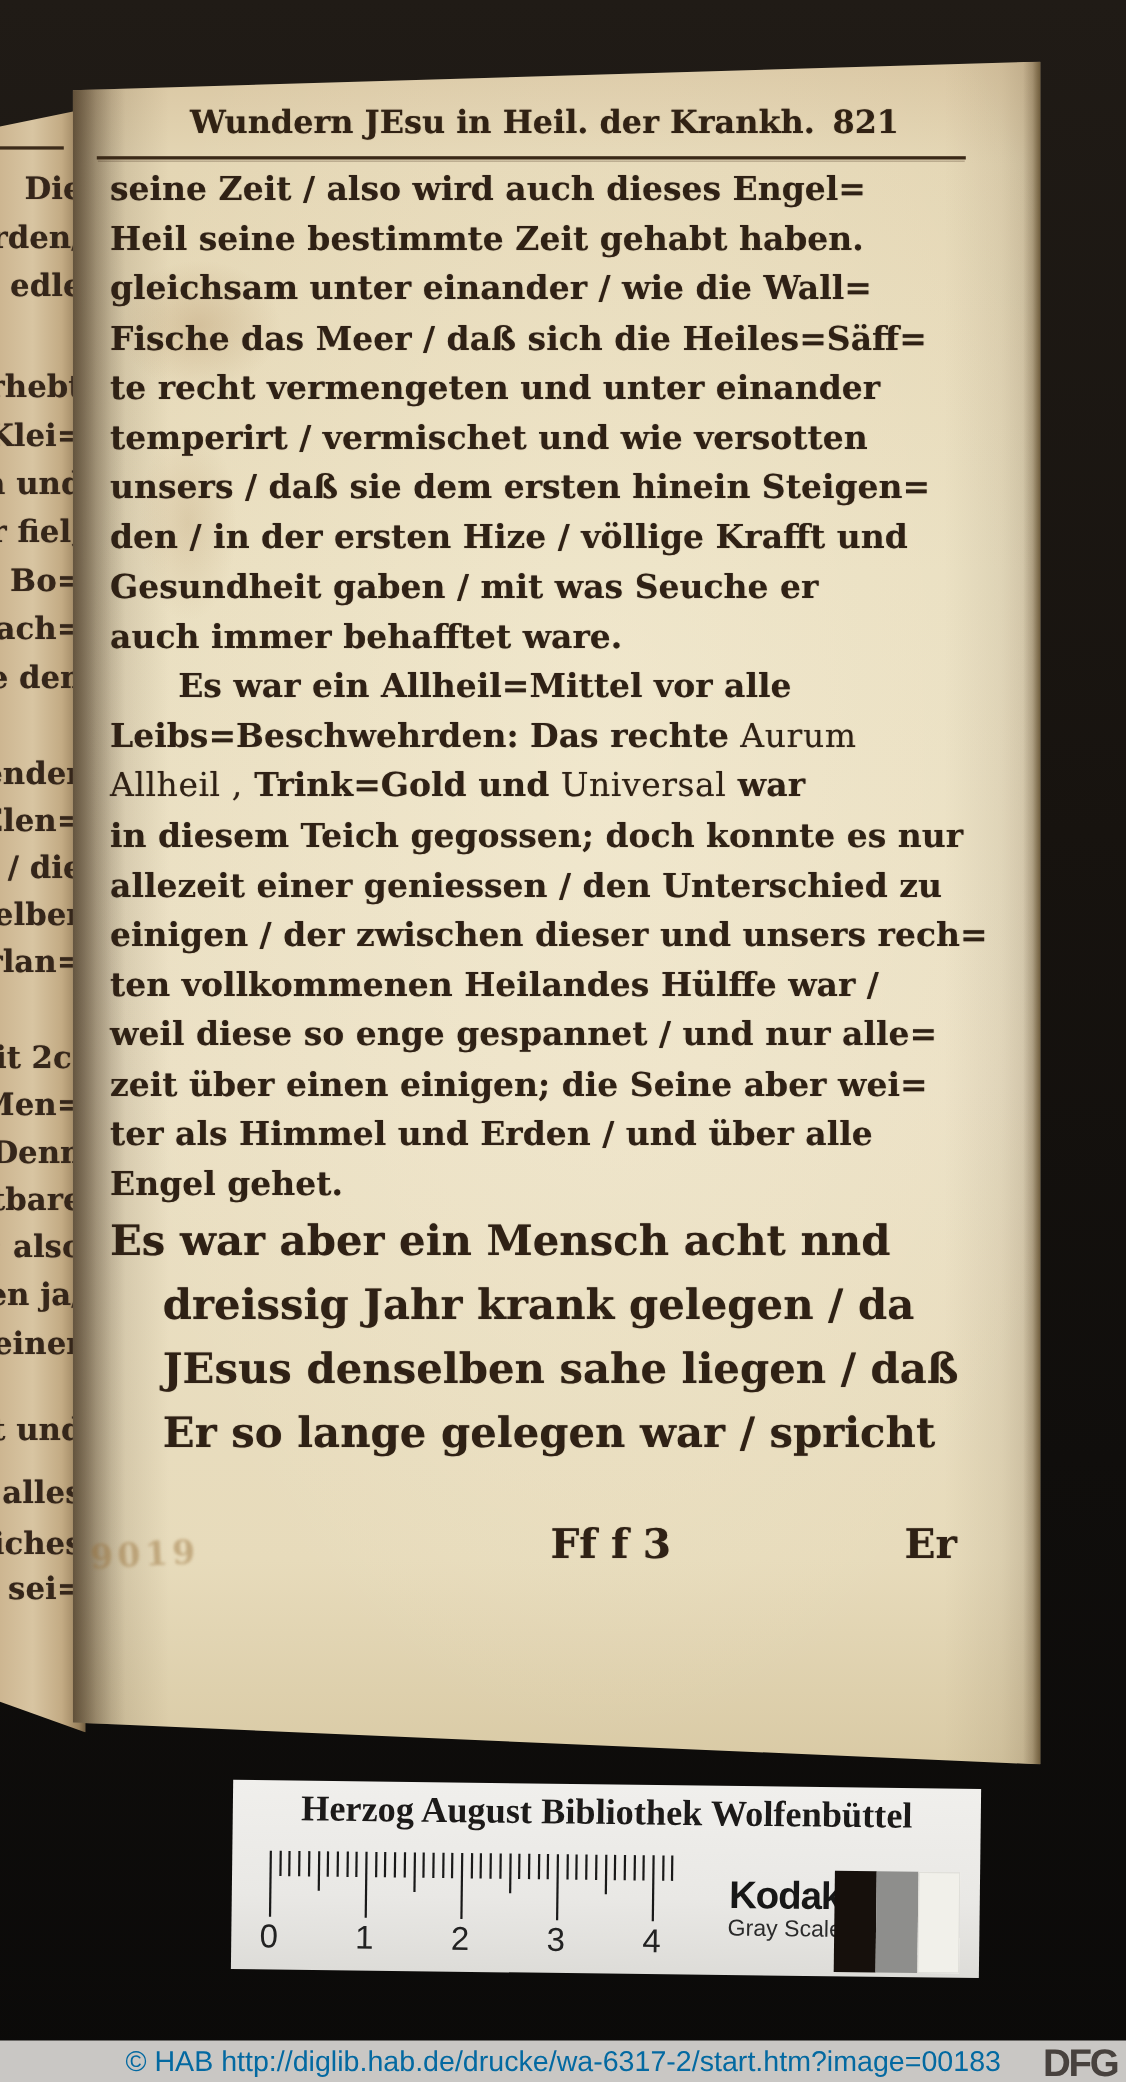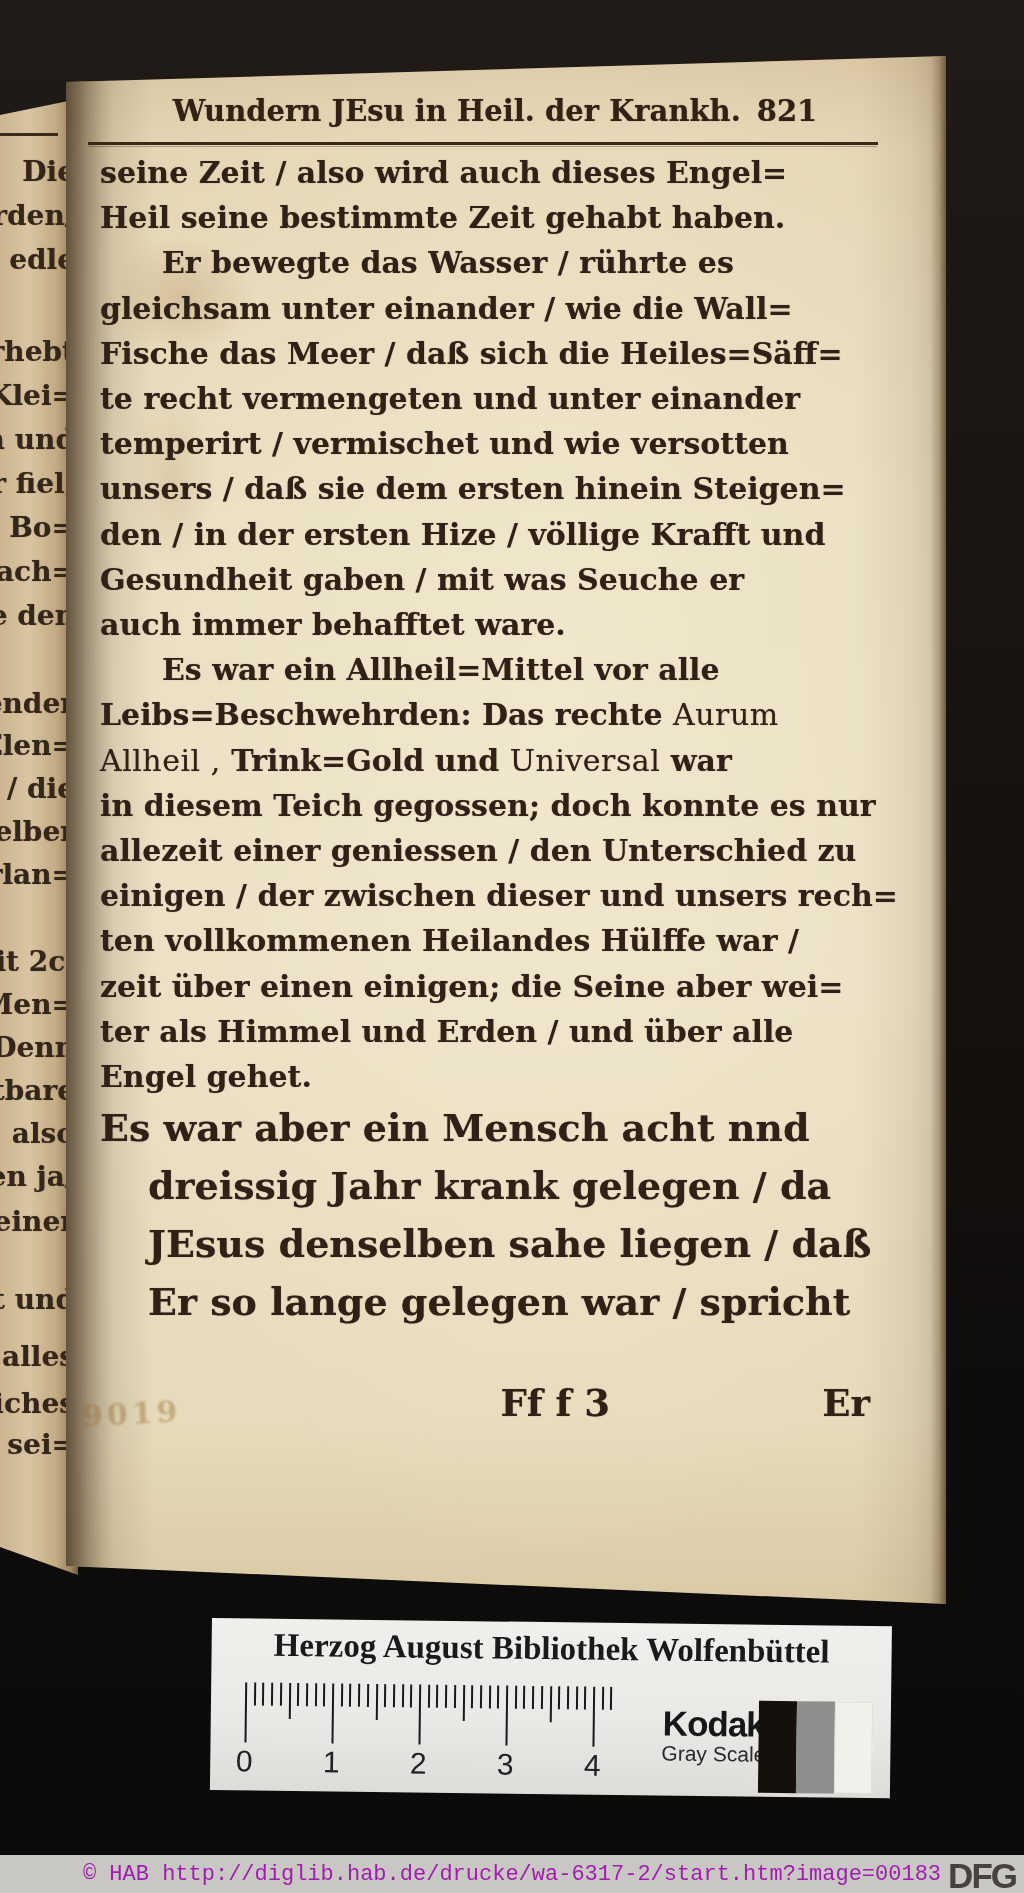--- a/index.html
+++ b/index.html
@@ -61,21 +61,21 @@
   .kodak{position:absolute;left:408px;top:82px;width:190px;text-align:center;
     font-family:"Liberation Sans",sans-serif;color:#171717;}
   .kodak .brand{font-weight:bold;font-size:35px;letter-spacing:-1px;line-height:36px;}
   .kodak .sub{font-size:21px;line-height:24px;color:#2a2a2a;}
   .patches{position:absolute;left:548px;top:76px;height:92px;display:flex;}
   .patches .patch{width:38px;height:92px;}
   .patches .patch:last-child{box-shadow:inset 0 0 0 1px rgba(0,0,0,.07);}
   
   .footerbar{position:absolute;left:0;top:1855px;width:1024px;height:38px;background:#c9c7c4;
     display:flex;align-items:center;justify-content:center;}
-  .copyright{font-family:Liberation Mono, monospace;font-size:22px;color:#a21caf;white-space:nowrap;}
+  .copyright{font-family:Liberation Sans, sans-serif;font-size:26px;color:#0369a1;white-space:nowrap;}
   .dfg{position:absolute;right:8px;top:1px;font-family:"Liberation Sans",sans-serif;
     font-weight:bold;font-size:35px;letter-spacing:-2px;color:#48423e;}
 </style>
 </head>
 <body>
 
 <div class="stage">
 
   <div class="facing">
     <div class="facing-rule"></div>
@@ -114,36 +114,36 @@
     <div class="stain s2"></div>
 
     <div class="runhead">
       <span>Wundern JEsu in Heil. der Krankh.</span><span class="pgnum">821</span>
     </div>
     <div class="hrule"></div>
 
     <div class="textblock" id="textblock">
         <div class="line"><span>seine Zeit / also wird auch dieses Engel=</span></div>
         <div class="line"><span>Heil seine bestimmte Zeit gehabt haben.</span></div>
-        <div class="line indent"><span>Er bewegte das Wasser / rührte es</span></div>
         <div class="line"><span>gleichsam unter einander / wie die Wall=</span></div>
         <div class="line"><span>Fische das Meer / daß sich die Heiles=Säff=</span></div>
         <div class="line"><span>te recht vermengeten und unter einander</span></div>
         <div class="line"><span>temperirt / vermischet und wie versotten</span></div>
         <div class="line"><span>unsers / daß sie dem ersten hinein Steigen=</span></div>
         <div class="line"><span>den / in der ersten Hize / völlige Krafft und</span></div>
         <div class="line"><span>Gesundheit gaben / mit was Seuche er</span></div>
         <div class="line"><span>auch immer behafftet ware.</span></div>
         <div class="line indent"><span>Es war ein Allheil=Mittel vor alle</span></div>
         <div class="line"><span>Leibs=Beschwehrden: Das rechte </span><span class="antiqua">Aurum</span></div>
         <div class="line"><span class="antiqua">Allheil ,</span><span> Trink=Gold und </span><span class="antiqua">Universal</span><span> war</span></div>
         <div class="line"><span>in diesem Teich gegossen; doch konnte es nur</span></div>
         <div class="line"><span>allezeit einer geniessen / den Unterschied zu</span></div>
         <div class="line"><span>einigen / der zwischen dieser und unsers rech=</span></div>
         <div class="line"><span>ten vollkommenen Heilandes Hülffe war /</span></div>
+        <div class="line"><span>weil diese so enge gespannet / und nur alle=</span></div>
         <div class="line"><span>zeit über einen einigen; die Seine aber wei=</span></div>
         <div class="line"><span>ter als Himmel und Erden / und über alle</span></div>
         <div class="line"><span>Engel gehet.</span></div>
         <div class="line big"><span>Es war aber ein Mensch acht nnd</span></div>
         <div class="line big indent"><span>dreissig Jahr krank gelegen / da</span></div>
         <div class="line big indent"><span>JEsus denselben sahe liegen / daß</span></div>
         <div class="line big indent"><span>Er so lange gelegen war / spricht</span></div>
       </div>
 
     <div class="sigline">

